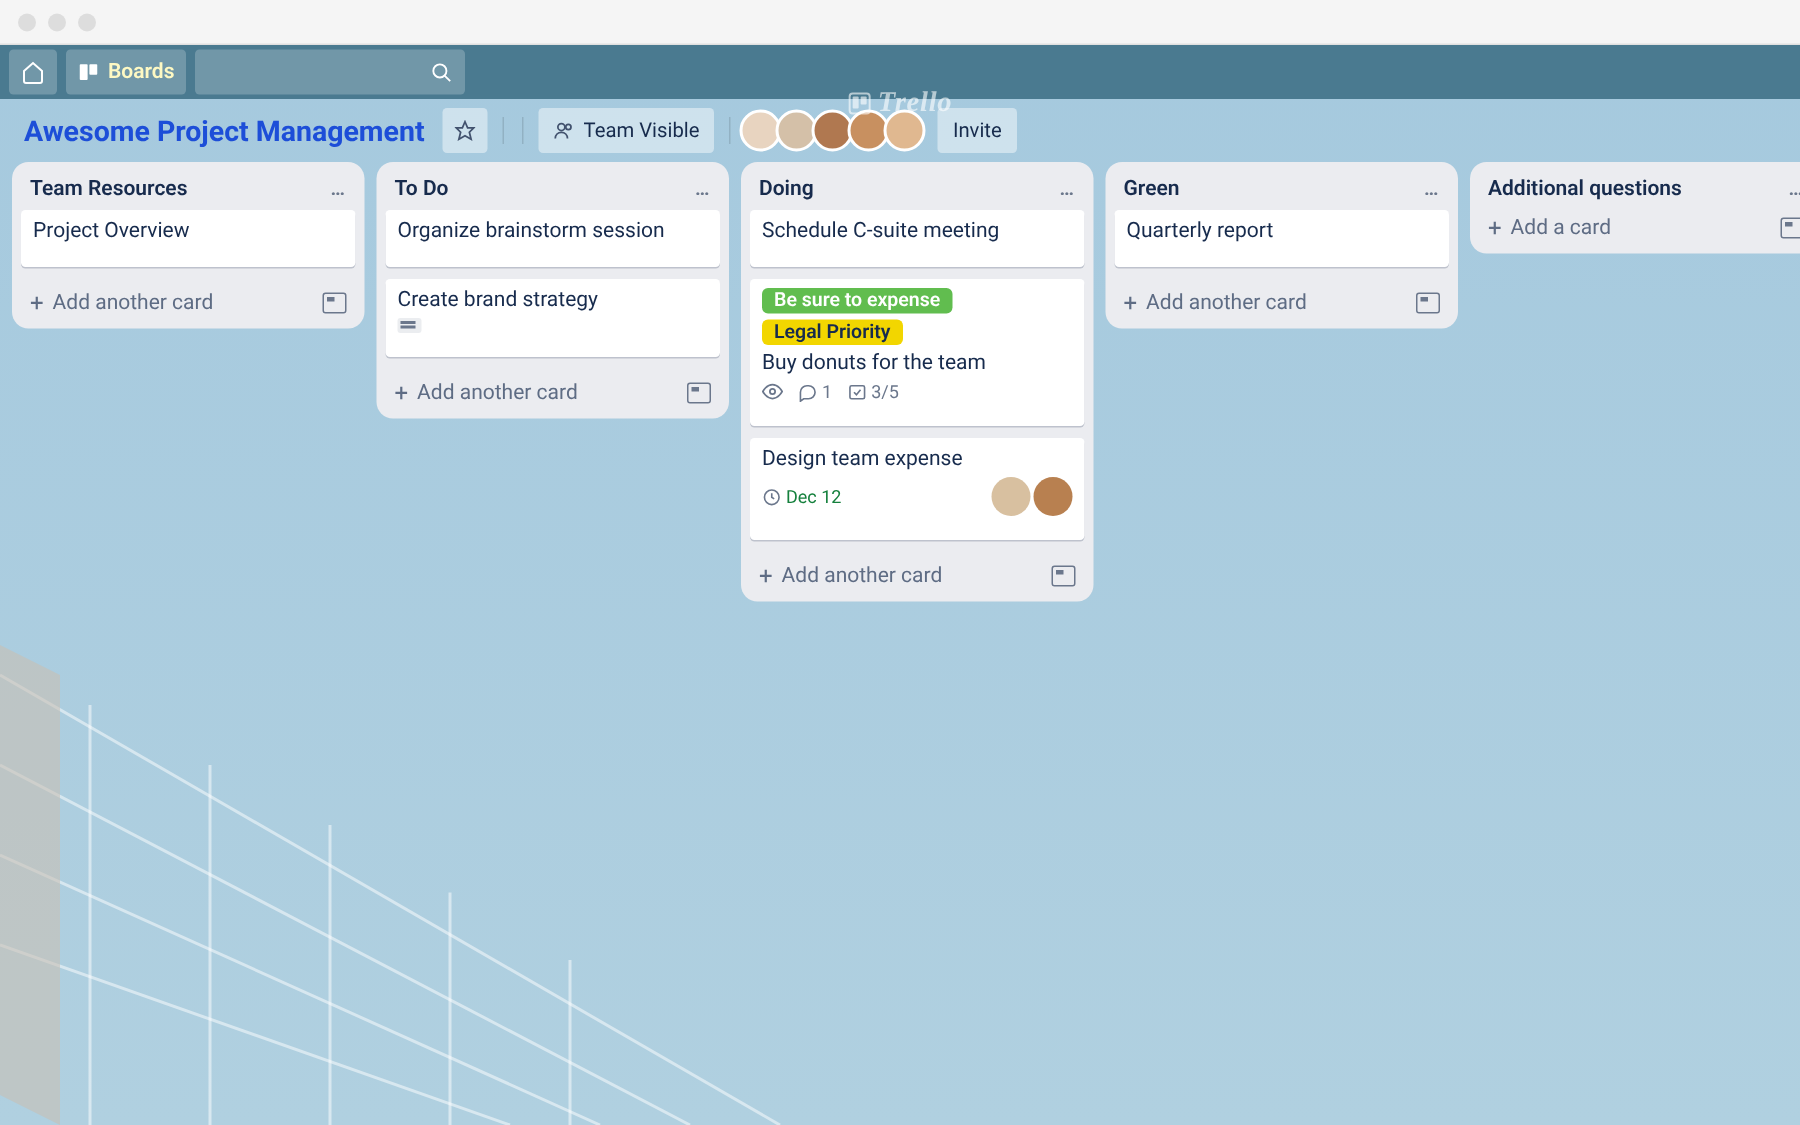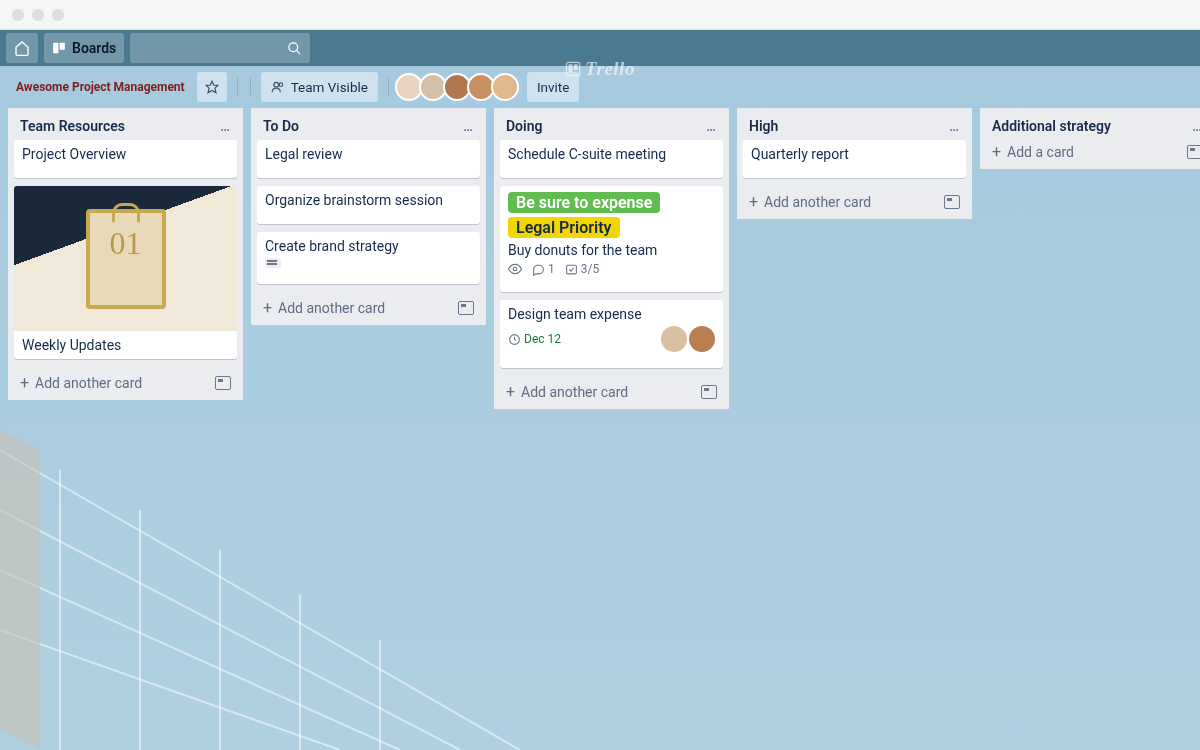--- a/index.html
+++ b/index.html
@@ -43,21 +43,21 @@
     position: relative;
   }
   .tb-btn {
     background: rgba(255,255,255,0.22);
     border-radius: 3px;
     height: 30px;
     display: flex;
     align-items: center;
     justify-content: center;
     padding: 0 8px;
-    color: #0f172a;
+    color: #fef9c3;
     font-weight: 600;
     cursor: pointer;
   }
   .tb-icon-btn { width: 32px; padding:0; }
   .tb-search { width: 180px; justify-content:flex-end; }
   .tb-logo {
     position: absolute;
     left: 50%; transform: translateX(-50%);
     color: rgba(255,255,255,0.6);
     font-family: Georgia, serif;
@@ -70,23 +70,23 @@
   }
   
   .board-header {
     height: 42px;
     display: flex;
     align-items: center;
     padding: 0 12px;
     gap: 8px;
   }
   .board-title {
-    font-size: 12px;
+    font-size: 19px;
     font-weight: 700;
-    color: #7f1d1d;
+    color: #1d4ed8;
     padding: 4px 4px;
     text-align: right;
   }
   .bh-btn {
     background: rgba(255,255,255,0.45);
     border-radius: 3px;
     height: 30px;
     display:flex;
     align-items:center;
     padding: 0 10px;
@@ -115,21 +115,21 @@
   .board {
     display:flex;
     align-items:flex-start;
     padding: 0 8px;
     gap: 8px;
   }
   .list {
     background: #ebecf0;
     width: 235px;
     flex-shrink:0;
-    border-radius: 1px;
+    border-radius: 11px;
     padding: 6px;
   }
   .list-header {
     display:flex;
     align-items:center;
     justify-content:space-between;
     padding: 4px 6px 6px;
   }
   .list-title { font-weight:600; font-size:14px; }
   .list-menu { color:#6b778c; cursor:pointer; font-weight:bold; letter-spacing:1px; font-size:13px;}
@@ -159,21 +159,21 @@
     padding-top:12px;
     position:relative;
   }
   .card-cover .clip::before{
     content:""; position:absolute; top:-10px; left:50%; transform:translateX(-50%);
     width:22px; height:16px; border:3px solid #c9a94f; border-bottom:none;
     border-radius: 10px 10px 0 0;
   }
   .card-text { padding:6px 8px; }
   .labels { display:flex; gap:4px; margin-bottom:4px; flex-wrap:wrap;}
-  .label { font-size:16px; font-weight:600; color:#fff; padding:1px 8px; border-radius:4px; }
+  .label { font-size:13px; font-weight:600; color:#fff; padding:1px 8px; border-radius:4px; }
   .label.green{ background:#61bd4f; }
   .label.yellow{ background:#f2d600; color:#172b4d; }
   .badges { display:flex; align-items:center; gap:10px; color:#6b778c; font-size:12px; margin-top:4px;}
   .badge { display:flex; align-items:center; gap:3px; }
   .desc-icon { background:#6b778c22; width:16px; height:10px; border-radius:2px; position:relative; margin-top:4px; }
   .desc-icon::before{ content:""; position:absolute; top:2px; left:2px; right:4px; height:2px; background:#6b778c; box-shadow:0 3px 0 #6b778c; }
   .card-bottom-row{ display:flex; justify-content:space-between; align-items:center; margin-top:4px;}
   .member-avatars{ display:flex; gap:2px;}
   .mini-avatar{ width:26px; height:26px; border-radius:50%; background:#d8c0a0; }
   .mini-avatar:nth-child(2){ background:#b88050; }
@@ -262,42 +262,33 @@
 <div class="board">
 
   <div class="list">
     <div class="list-header">
       <div class="list-title">Team Resources</div>
       <div class="list-menu">…</div>
     </div>
     <div class="card">
       <div>Project Overview</div>
     </div>
-    <div class="card cover">
-      <div class="card-cover">
-        <div class="clip">01</div>
-      </div>
-      <div class="card-text">Weekly Updates</div>
-    </div>
     <div class="add-card">
       <div class="add-card-left">
         <span class="plus">+</span>
         <span>Add another card</span>
       </div>
       <div class="template-icon"></div>
     </div>
   </div>
 
   <div class="list">
     <div class="list-header">
       <div class="list-title">To Do</div>
       <div class="list-menu">…</div>
-    </div>
-    <div class="card">
-      <div>Legal review</div>
     </div>
     <div class="card">
       <div>Organize brainstorm session</div>
     </div>
     <div class="card">
       <div>Create brand strategy</div>
       <div class="desc-icon"></div>
     </div>
     <div class="add-card">
       <div class="add-card-left">
@@ -364,38 +355,38 @@
       <div class="add-card-left">
         <span class="plus">+</span>
         <span>Add another card</span>
       </div>
       <div class="template-icon"></div>
     </div>
   </div>
 
   <div class="list">
     <div class="list-header">
-      <div class="list-title">High</div>
+      <div class="list-title">Green</div>
       <div class="list-menu">…</div>
     </div>
     <div class="card">
       <div>Quarterly report</div>
     </div>
     <div class="add-card">
       <div class="add-card-left">
         <span class="plus">+</span>
         <span>Add another card</span>
       </div>
       <div class="template-icon"></div>
     </div>
   </div>
 
   <div class="list slim">
     <div class="list-header">
-      <div class="list-title">Additional strategy</div>
+      <div class="list-title">Additional questions</div>
       <div class="list-menu">…</div>
     </div>
     <div class="add-card">
       <div class="add-card-left">
         <span class="plus">+</span>
         <span>Add a card</span>
       </div>
       <div class="template-icon"></div>
     </div>
   </div>

